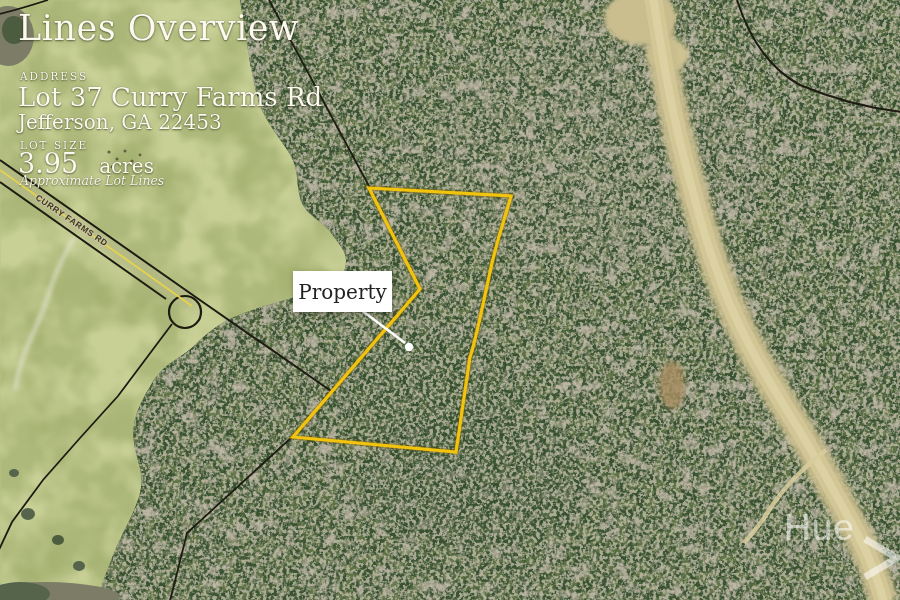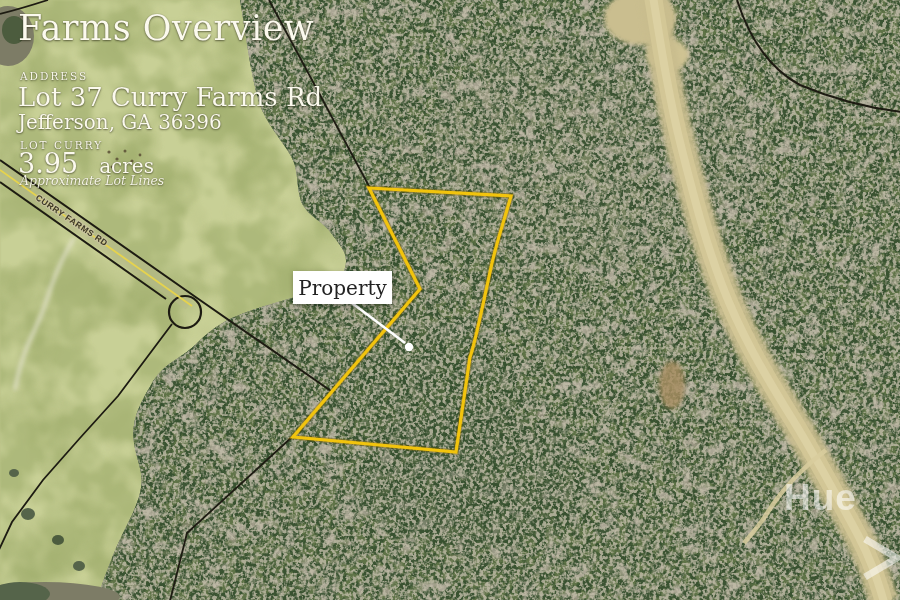--- a/index.html
+++ b/index.html
@@ -15,27 +15,27 @@
   .addr-label{left:20px;top:70px;}
   .addr1{left:18px;top:82px;font-size:26px;}
   .addr2{left:18px;top:110px;font-size:20px;}
   .lot-label{left:20px;top:139px;}
   .acres{left:18px;top:148px;}
   .acres .num{font-size:27px;}
   .acres .unit{font-size:20px;margin-left:21px;}
   .note{left:20px;top:173px;font-size:12.5px;opacity:.92;font-style:italic;}
 
   
-  .prop-label{position:absolute;left:293px;top:271px;width:99px;height:33px;background:#ffffff;
+  .prop-label{position:absolute;left:293px;top:271px;width:99px;height:41px;background:#ffffff;
       display:flex;align-items:center;justify-content:center;font-size:20px;color:#222;
       box-shadow:1px 2px 5px rgba(0,0,0,.35);}
 
   
-  .wm{position:absolute;left:784px;top:477px;font-family:"Liberation Sans",sans-serif;
-      font-weight:bold;font-size:37px;letter-spacing:1px;color:rgba(255,255,255,.55);}
+  .wm{position:absolute;left:784px;top:507px;font-family:"Liberation Sans",sans-serif;
+      font-weight:normal;font-size:37px;letter-spacing:1px;color:rgba(255,255,255,.55);}
   .wm-chev{position:absolute;left:861px;top:534px;}
 </style>
 </head>
 <body>
 
 <div class="stage">
 
 <svg class="map" width="900" height="600" viewBox="0 0 900 600">
   <defs>
     <clipPath id="forestClip">
@@ -160,25 +160,25 @@
     <path d="M369,188 L511,196 C503,225 496,243 490,272 C483,305 473,350 470,357 L456,452 L293,437 L420,289 Z" fill="none" stroke-width="3.2" stroke-linejoin="miter" stroke="#F2C40D"></path>
   </g>
 
   <g>
     <line x1="352" y1="303" x2="405" y2="343" stroke="#ffffff" stroke-width="2.6"></line>
     <circle cx="409" cy="347" r="4.2" fill="#ffffff"></circle>
   </g>
 </svg>
 
 <div>
-  <div class="hdr title">Farms Overview</div>
+  <div class="hdr title">Lines Overview</div>
   <div class="hdr klabel addr-label">ADDRESS</div>
   <div class="hdr addr1">Lot 37 Curry Farms Rd</div>
-  <div class="hdr addr2">Jefferson, GA 36396</div>
-  <div class="hdr klabel lot-label">LOT CURRY</div>
+  <div class="hdr addr2">Jefferson, GA 22453</div>
+  <div class="hdr klabel lot-label">LOT SIZE</div>
   <div class="hdr acres">
     <span class="num">3.95</span><span class="unit">acres</span>
   </div>
   <div class="hdr note">Approximate Lot Lines</div>
 </div>
 
 <div class="prop-label">Property</div>
 
 <div class="wm">Hue</div>
 <svg class="wm-chev" width="48" height="48">

